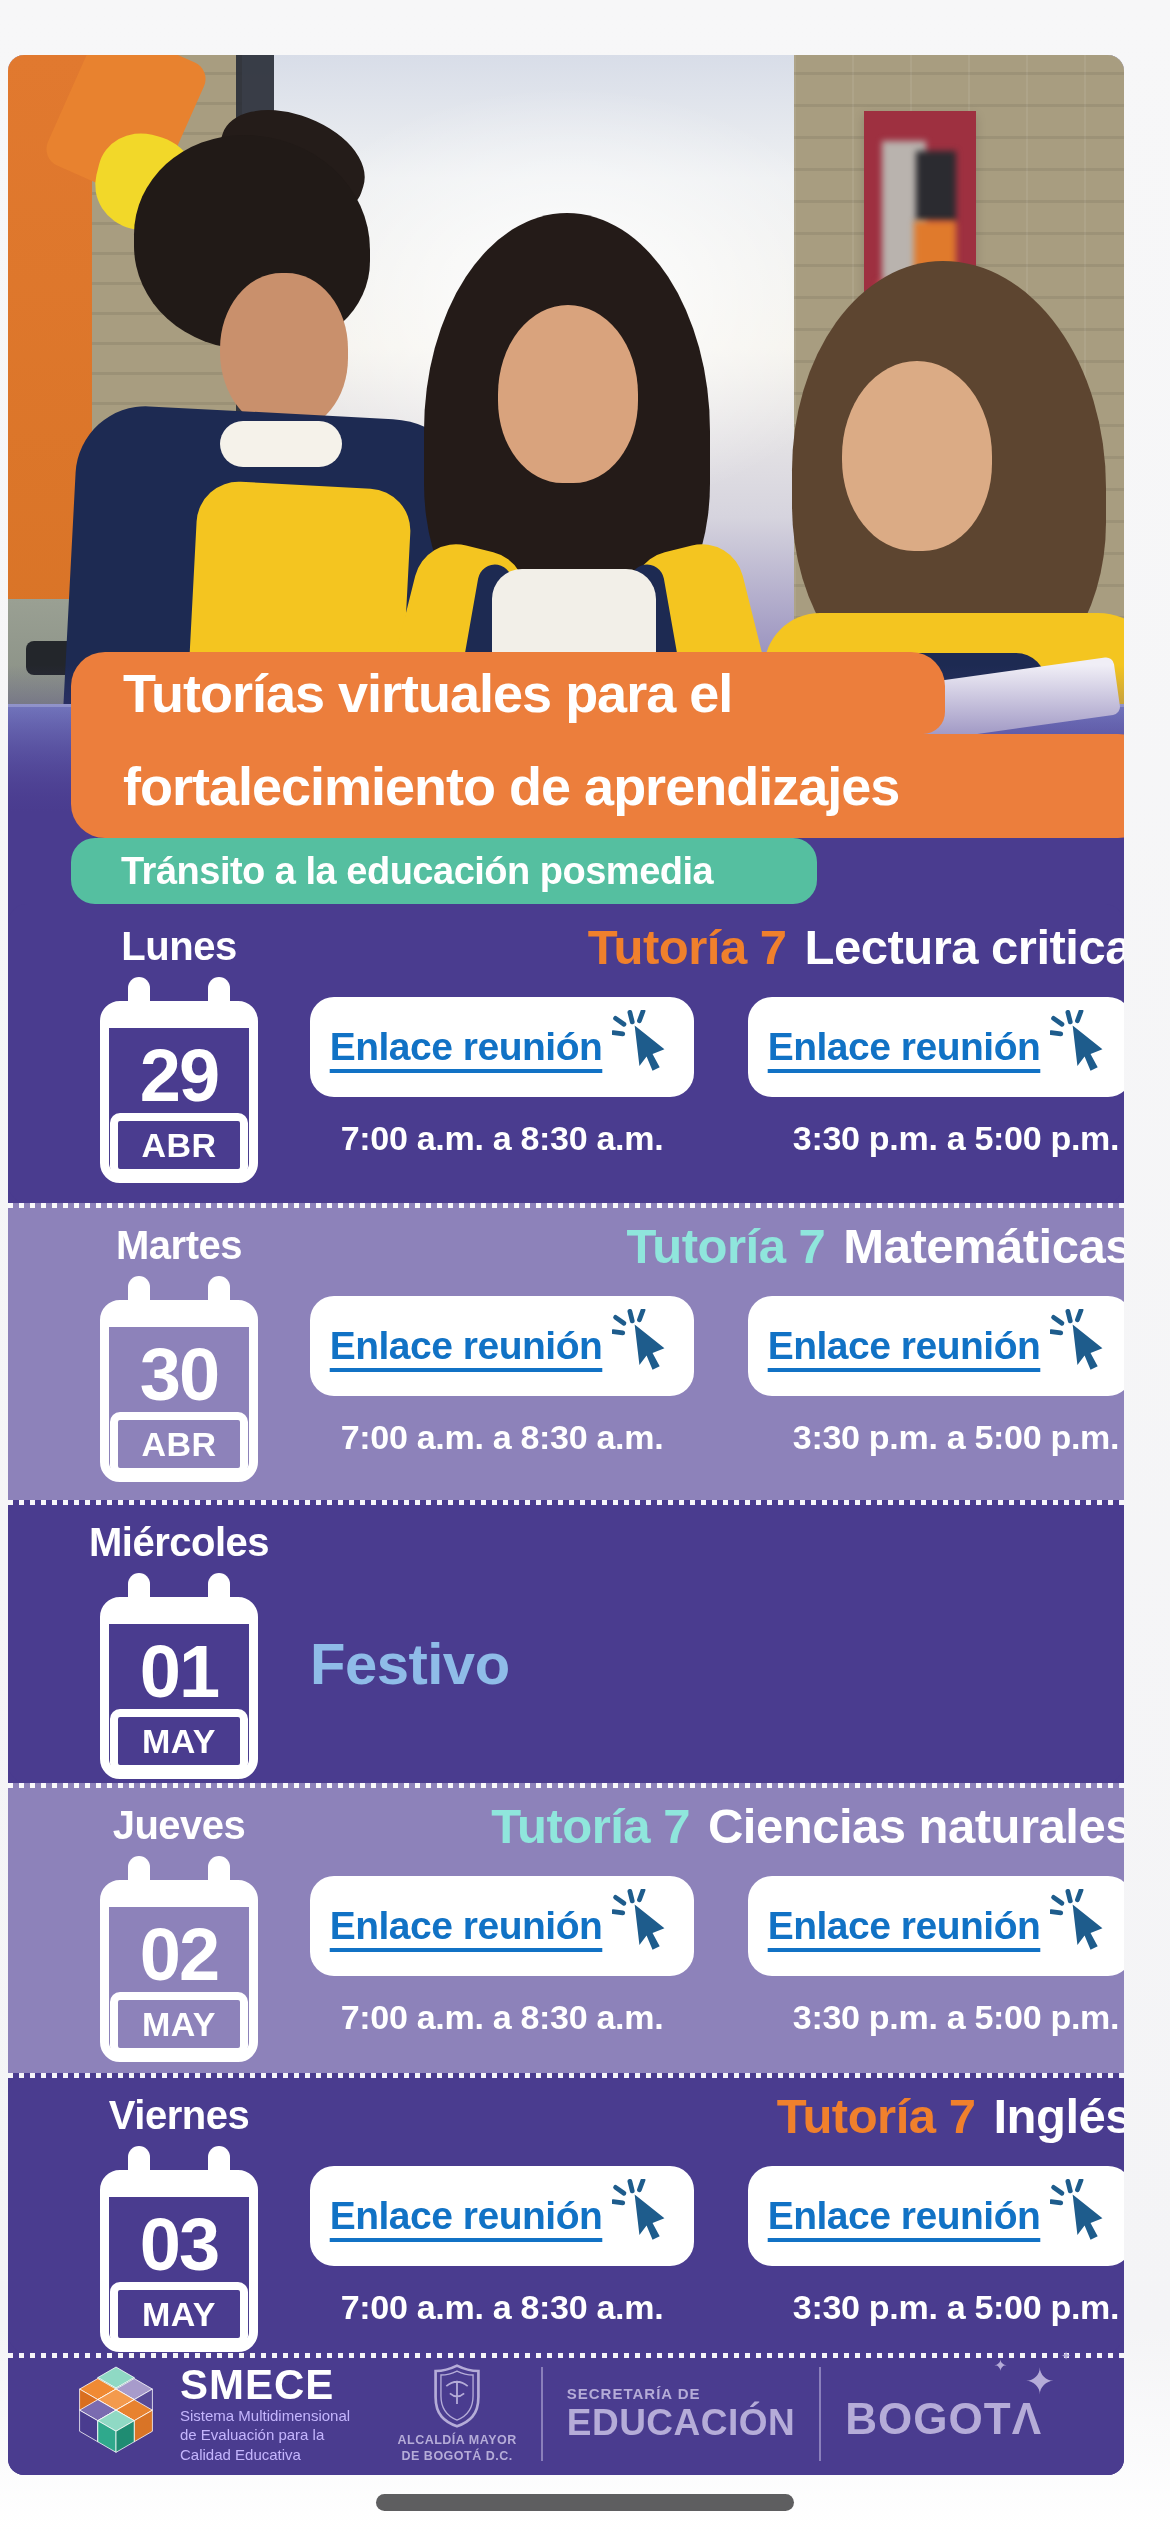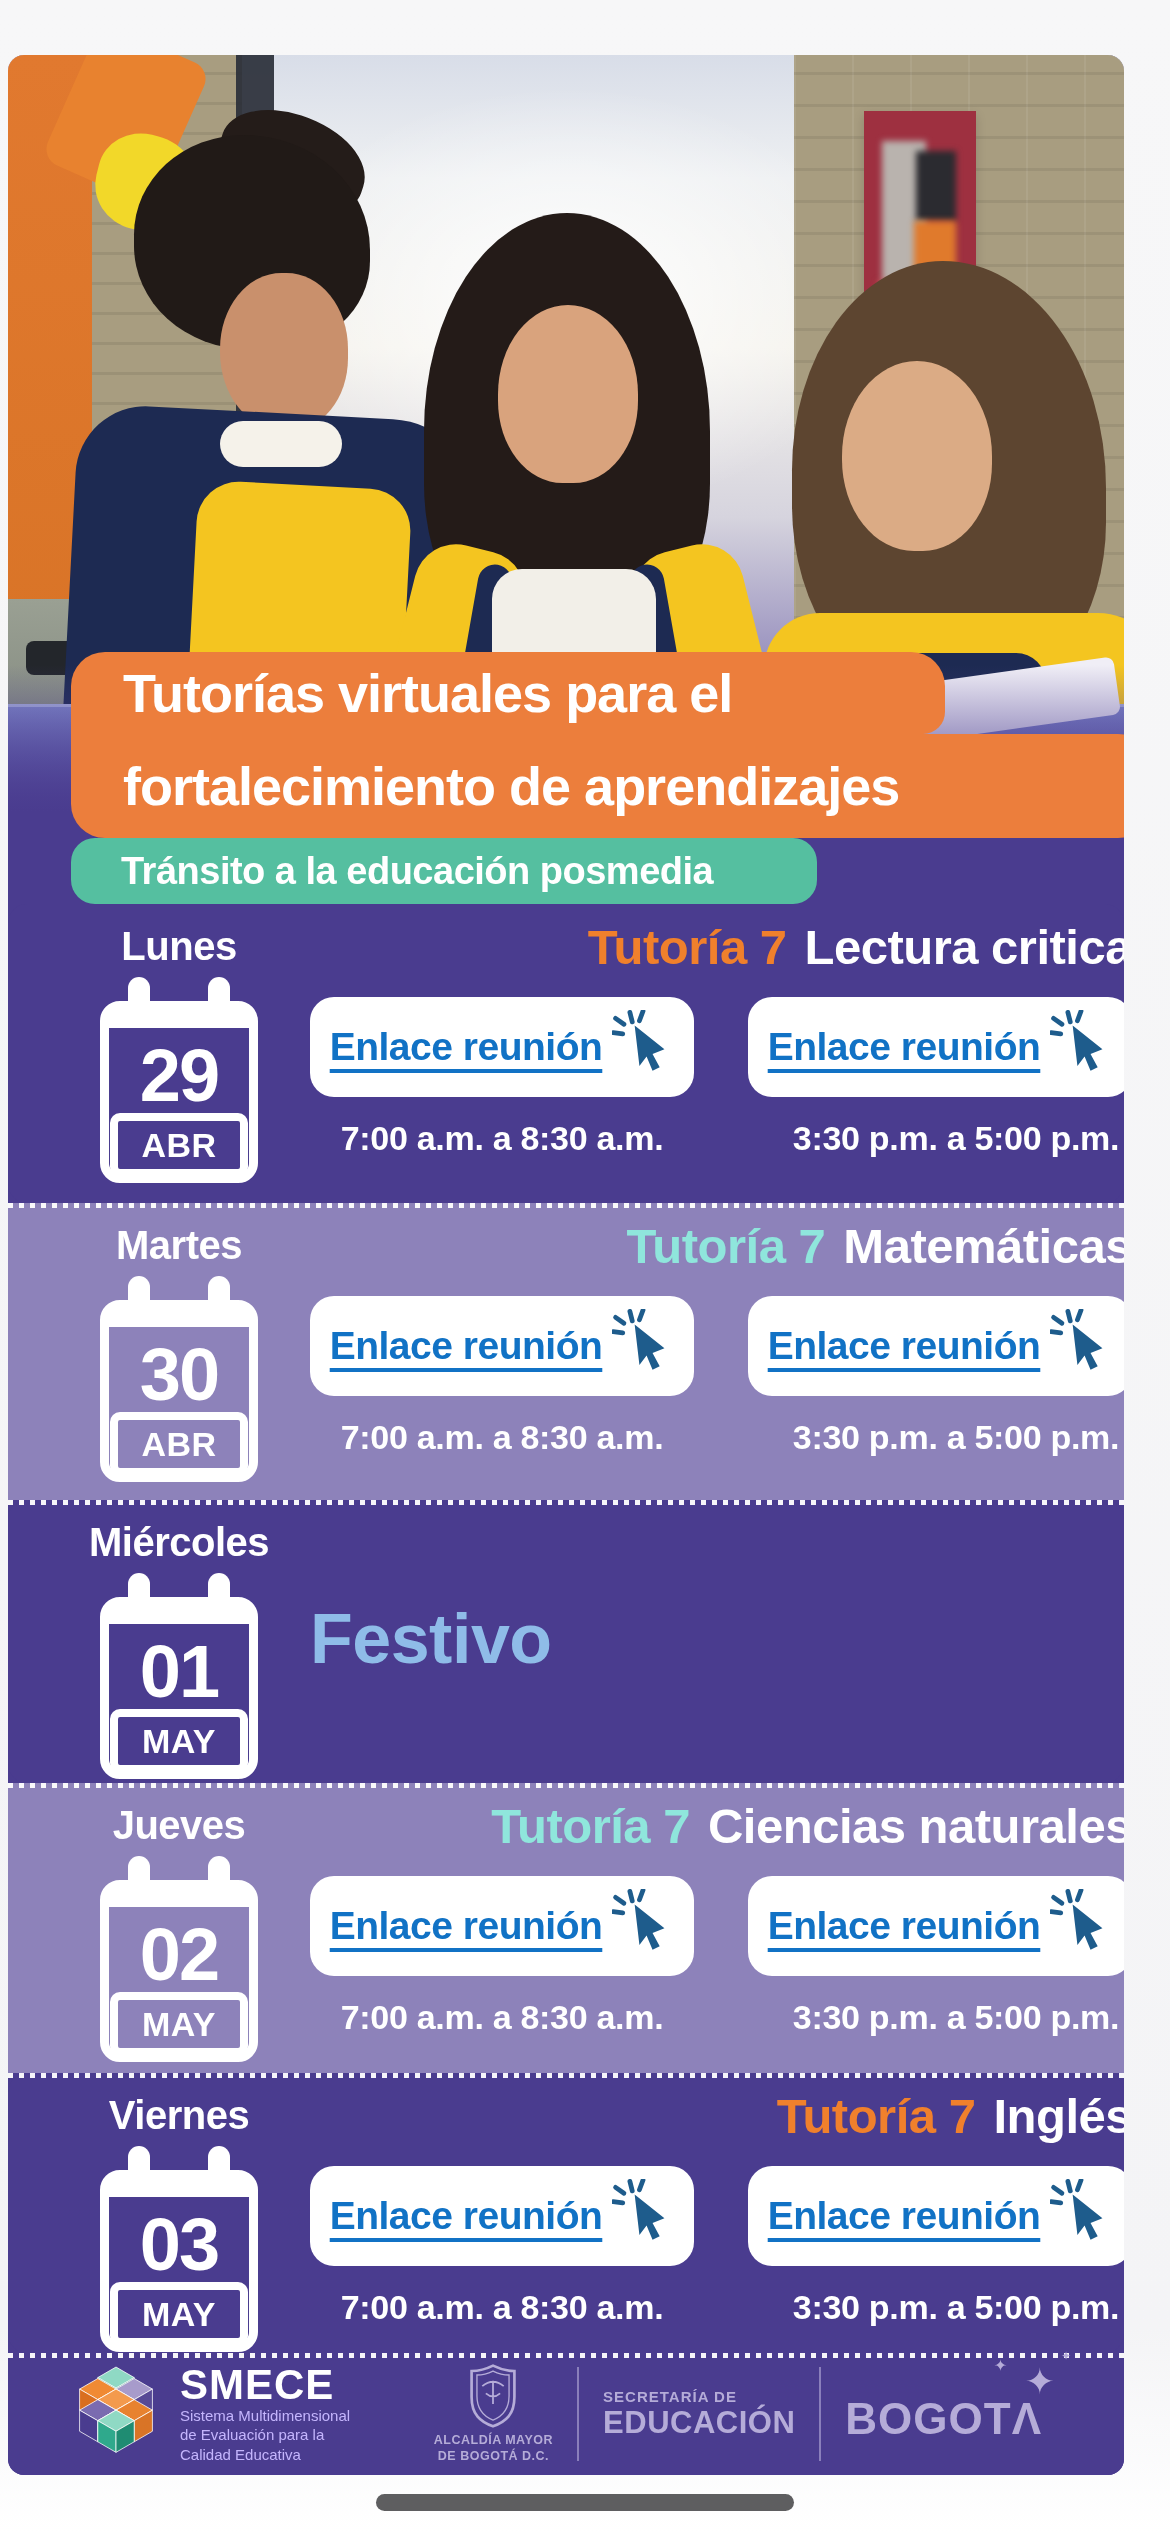--- a/index.html
+++ b/index.html
@@ -95,35 +95,35 @@
   .rowtitle .label{margin-right:18px;}
   .accent-orange .label{color:var(--orange-text);}
   .accent-aqua .label{color:var(--aqua);}
   .btnrow{display:flex; gap:54px; margin-top:24px;}
   .linkbtn{width:384px; height:100px; background:#fff; border-radius:24px; display:flex; align-items:center; justify-content:center; text-decoration:none; cursor:pointer;}
   .linktext{font-size:39px; font-weight:bold; color:var(--link); text-decoration:underline; text-decoration-thickness:4px; text-underline-offset:9px; letter-spacing:-0.5px;}
   .cur{width:62px; height:62px; margin-left:10px; margin-top:-12px; flex:none;}
   .timerow{display:flex; gap:54px; margin-top:22px;}
   .time{width:384px; text-align:center; font-size:34px; font-weight:bold; color:#fff; letter-spacing:-0.3px; white-space:nowrap;}
   .time.t2{transform:translateX(16px);}
-  .festivo{margin-top:81px; font-size:70px; font-weight:bold; color:var(--festivo); letter-spacing:-0.5px;}
+  .festivo{margin-top:112px; font-size:58px; font-weight:bold; color:var(--festivo); letter-spacing:-0.5px;}
 
   
   .pfooter{height:122px; background:var(--purple); position:relative; display:flex; align-items:center; padding:0 52px 0 62px; box-sizing:border-box;}
   .smece{display:flex; align-items:center; gap:18px;}
   .smece-icon{width:92px; height:100px; flex:none;}
   .smece-name{font-size:42px; font-weight:bold; color:#fff; letter-spacing:1px; line-height:1;}
   .smece-tag{font-size:15px; color:#c4b5fd; line-height:1.28; margin-top:0;}
   .gov{margin-left:auto; display:flex; align-items:center; gap:24px; color:var(--lav);}
   .alcaldia{text-align:center;}
   .alcaldia svg{display:block; margin:0 auto 4px;}
   .alc-cap{font-size:12.5px; letter-spacing:.5px; line-height:1.25; font-weight:bold;}
   .vdiv{width:2px; height:94px; background:var(--lav); opacity:.6;}
   .sec-line1{font-size:15px; letter-spacing:1px; font-weight:bold;}
-  .sec-line2{font-size:31px; letter-spacing:.5px; font-weight:bold; margin-top:0;}
+  .sec-line2{font-size:37px; letter-spacing:.5px; font-weight:bold; margin-top:0;}
   .bogota{font-size:44px; font-weight:bold; letter-spacing:1px; position:relative; padding-right:30px; padding-top:10px;}
   .bog-a{position:relative; display:inline-block;}
   .star{position:absolute; line-height:1; font-weight:normal;}
   .star.big{top:-30px; right:-14px; font-size:36px;}
   .star.small{top:-36px; left:-18px; font-size:16px;}
   .star.tiny{top:-44px; right:-30px; font-size:12px;}
 
   .home-indicator{position:absolute; left:376px; top:2494px; width:418px; height:17px; border-radius:9px; background:#5E5E60;}
 </style>
 </head>

